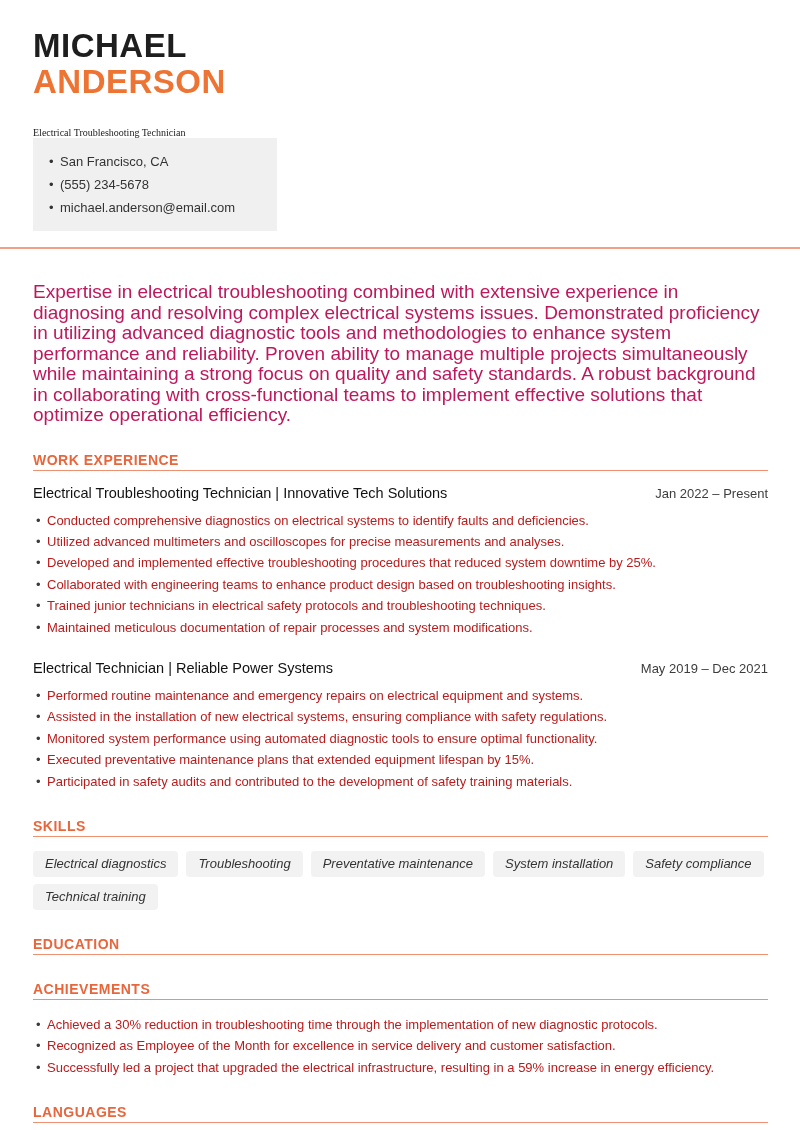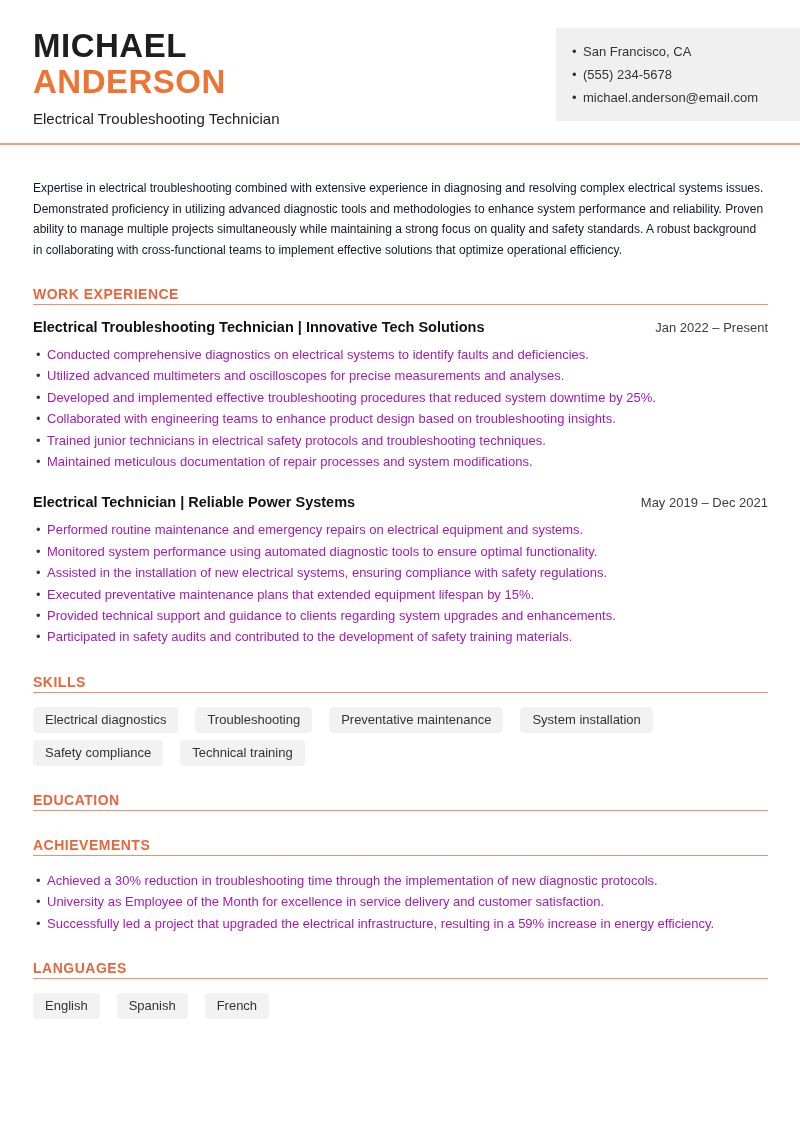--- a/index.html
+++ b/index.html
@@ -13,71 +13,71 @@
   *{box-sizing:border-box;}
   html,body{margin:0;padding:0;background:#ffffff;}
   body{
     width:800px;height:1130px;overflow:hidden;
     font-family:"Liberation Sans","DejaVu Sans",sans-serif;
     color:var(--body-ink);
   }
   .page{width:800px;height:1130px;padding:28px 32px 0 33px;}
 
   
-  .header{display:flex;justify-content:space-between;align-items:flex-start;}
+  .header{display:flex;justify-content:space-between;align-items:flex-start;flex-direction:column;}
   .name-block{flex:1;min-width:0;}
   .name{font-size:33px;font-weight:800;letter-spacing:.5px;line-height:36px;margin:0;}
   .name .first{display:block;color:var(--ink);}
   .name .last{display:block;color:var(--name-orange);}
-  .subtitle{font-size:15px;color:#202020;margin-top:10px;}
+  .subtitle{font-size:10px;color:#202020;margin-top:27px;font-family:Liberation Serif, serif;}
   .contact-box{
     width:244px;margin-right:-32px;background:var(--contact-bg);
     padding:12px 16px 12px 14px;
   }
   .contact-box ul{list-style:none;margin:0;padding:0;}
   .contact-box li{
     font-size:13px;color:#333333;line-height:23px;
     padding-left:13px;position:relative;white-space:nowrap;
   }
   .contact-box li::before{content:"•";position:absolute;left:2px;color:#333;}
   .header-rule{
     border:none;border-top:2px solid rgba(232,102,60,.62);
     margin:16px -32px 0 -33px;
   }
 
   
   .summary{
-    margin:33px 0 0 0;font-size:12px;line-height:20.5px;color:#0f172a;
+    margin:33px 0 0 0;font-size:19px;line-height:20.5px;color:#be185d;
   }
 
   
   .section{margin-top:26px;}
   .section h2{
     margin:0 0 14px 0;font-size:14px;font-weight:700;letter-spacing:.5px;
     color:var(--accent);padding-bottom:2px;
     border-bottom:1px solid rgba(232,102,60,.72);
   }
 
   
   .entry{margin-top:22px;}
   .entry:first-of-type{margin-top:0;}
   .entry-head{display:flex;justify-content:space-between;align-items:baseline;}
-  .entry-head h3{margin:0;font-size:14.5px;font-weight:700;color:#121212;}
+  .entry-head h3{margin:0;font-size:14.5px;font-weight:400;color:#121212;}
   .entry-dates{font-size:13px;color:#3d3d3d;white-space:nowrap;margin-left:16px;}
   .school{font-size:13px;color:#3d3d3d;margin-top:7px;}
 
   ul.bullets{list-style:none;margin:9px 0 0 0;padding:0;}
   ul.bullets li{
-    font-size:13px;line-height:21.4px;color:#a21caf;
+    font-size:13px;line-height:21.4px;color:#b91c1c;
     position:relative;padding-left:14px;
   }
   ul.bullets li::before{content:"•";position:absolute;left:3px;color:#3b3b3b;}
 
   
-  .tags{display:flex;flex-wrap:wrap;gap:7px 17px;}
+  .tags{display:flex;flex-wrap:wrap;gap:7px 8px;font-style:italic;}
   .tag{
     background:var(--tag-bg);border-radius:4px;padding:6px 12px;
     font-size:13px;color:#333333;line-height:14px;white-space:nowrap;
   }
 </style>
 </head>
 <body>
 
 <div class="page">
 
@@ -120,24 +120,23 @@
         </ul>
     </div>
 
     <div class="entry">
       <div class="entry-head">
         <h3>Electrical Technician | Reliable Power Systems</h3>
         <span class="entry-dates">May 2019 – Dec 2021</span>
       </div>
       <ul class="bullets">
           <li>Performed routine maintenance and emergency repairs on electrical equipment and systems.</li>
+          <li>Assisted in the installation of new electrical systems, ensuring compliance with safety regulations.</li>
           <li>Monitored system performance using automated diagnostic tools to ensure optimal functionality.</li>
-          <li>Assisted in the installation of new electrical systems, ensuring compliance with safety regulations.</li>
           <li>Executed preventative maintenance plans that extended equipment lifespan by 15%.</li>
-          <li>Provided technical support and guidance to clients regarding system upgrades and enhancements.</li>
           <li>Participated in safety audits and contributed to the development of safety training materials.</li>
         </ul>
     </div>
   </div>
 
   <div class="section">
     <h2>SKILLS</h2>
     <div class="tags">
         <span class="tag">Electrical diagnostics</span>
         <span class="tag">Troubleshooting</span>
@@ -149,21 +148,21 @@
   </div>
 
   <div class="section">
     <h2>EDUCATION</h2>
   </div>
 
   <div class="section">
     <h2>ACHIEVEMENTS</h2>
     <ul class="bullets">
         <li>Achieved a 30% reduction in troubleshooting time through the implementation of new diagnostic protocols.</li>
-        <li>University as Employee of the Month for excellence in service delivery and customer satisfaction.</li>
+        <li>Recognized as Employee of the Month for excellence in service delivery and customer satisfaction.</li>
         <li>Successfully led a project that upgraded the electrical infrastructure, resulting in a 59% increase in energy efficiency.</li>
       </ul>
   </div>
 
   <div class="section">
     <h2>LANGUAGES</h2>
     <div class="tags">
         <span class="tag">English</span>
         <span class="tag">Spanish</span>
         <span class="tag">French</span>

